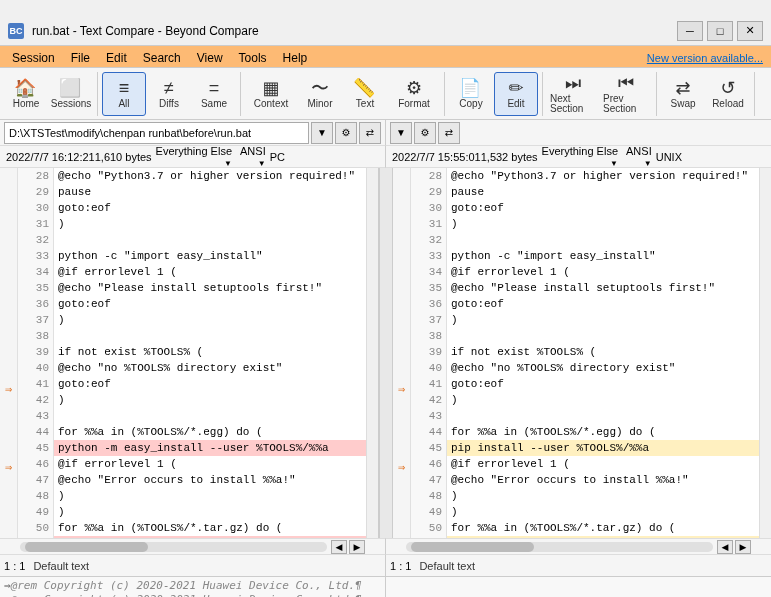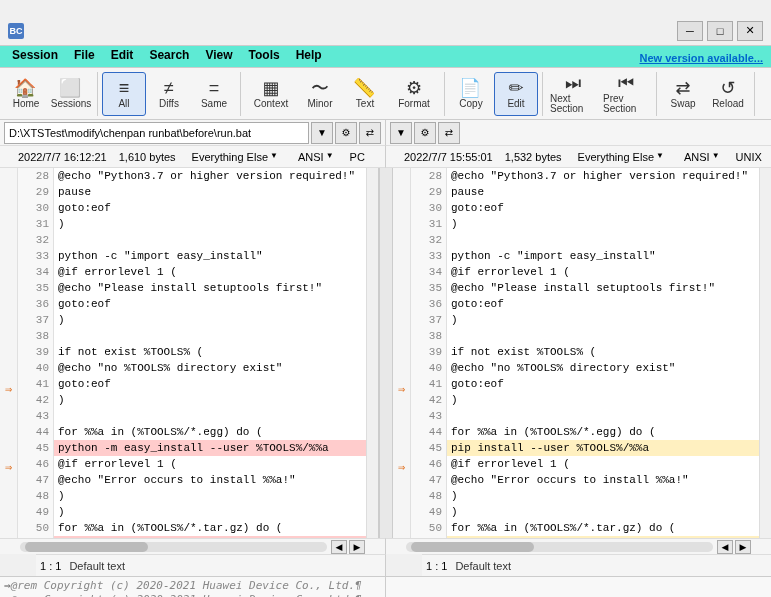--- a/index.html
+++ b/index.html
@@ -6,35 +6,35 @@
     body { font-family: 'Segoe UI', Arial, sans-serif; font-size: 12px; background: #f0f0f0; width: 771px; height: 597px; overflow: hidden; }
     
     
     #title-bar { background: #f0f0f0; height: 30px; display: flex; align-items: center; justify-content: space-between; padding: 0 8px; border-bottom: 1px solid #ccc; margin-top: 16px; }
     #title-bar .title-left { display: flex; align-items: center; gap: 8px; }
     #title-bar .title-icon { width: 16px; height: 16px; background: #4a7bc4; border-radius: 2px; display: flex; align-items: center; justify-content: center; color: white; font-size: 9px; font-weight: bold; }
     #title-bar .window-controls { display: flex; gap: 4px; }
     .win-btn { width: 26px; height: 20px; border: 1px solid #aaa; background: #e1e1e1; cursor: pointer; display: flex; align-items: center; justify-content: center; font-size: 11px; }
 
     
-    #menu-bar { background: #5eead4; height: 22px; display: flex; align-items: flex-start; padding: 0 4px; border-bottom: 1px solid #ccc; font-weight: bold; }
+    #menu-bar { background: #fdba74; height: 22px; display: flex; align-items: flex-end; padding: 0 4px; border-bottom: 1px solid #ccc; }
     .menu-item { padding: 2px 8px; cursor: pointer; font-size: 12px; color: #000; }
     #new-version { position: absolute; right: 8px; top: 52px; color: #0066cc; text-decoration: underline; cursor: pointer; font-size: 11px; }
 
     
     #toolbar { background: #f5f5f5; height: 52px; display: flex; align-items: center; padding: 2px 4px; border-bottom: 1px solid #ccc; gap: 2px; overflow: hidden; }
     .tb-group { display: flex; align-items: center; gap: 1px; border-right: 1px solid #ccc; padding-right: 4px; margin-right: 2px; height: 44px; }
     .tb-btn { display: flex; flex-direction: column; align-items: center; justify-content: center; width: 44px; height: 44px; border: 1px solid transparent; cursor: pointer; border-radius: 3px; font-size: 10px; color: #333; padding: 2px; gap: 2px; }
     .tb-btn.active { border-color: #316ac5; background: #dce8f8; }
     .tb-btn .btn-icon { font-size: 18px; line-height: 1; }
     .tb-btn .btn-label { font-size: 10px; line-height: 1; }
     .tb-btn-wide { width: 52px; }
     .file-path-input { flex: 1; height: 22px; border: 1px solid #aaa; padding: 0 4px; font-size: 11px; background: white; }
     .path-btn { width: 22px; height: 22px; border: 1px solid #aaa; background: #e8e8e8; cursor: pointer; display: flex; align-items: center; justify-content: center; font-size: 10px; }
-    .dropdown-btn { display: flex; align-items: flex-start; gap: 2px; cursor: pointer; padding: 0 3px; border: 1px solid transparent; }
+    .dropdown-btn { display: flex; align-items: flex-end; gap: 2px; cursor: pointer; padding: 0 3px; border: 1px solid transparent; flex-direction: column; }
     .dropdown-arrow { font-size: 8px; }
     
     
     #panels-container { display: flex; flex: 1; height: 370px; }
     
     
     .diff-panel { flex: 1; display: flex; flex-direction: column; overflow: hidden; border-right: 1px solid #ccc; }
     .diff-panel:last-child { border-right: none; }
     
     
@@ -53,40 +53,41 @@
     
     
     #preview-bar { height: 44px; background: #f8f8f8; border-top: 1px solid #ccc; display: flex; align-items: stretch; overflow: hidden; }
     .preview-line { height: 14px; line-height: 14px; white-space: nowrap; color: #666; font-style: italic; }
 
     .both-path-rows { display: flex; }
     .path-row-half { flex: 1; display: flex; align-items: center; gap: 2px; padding: 2px 4px; background: #f5f5f5; border-bottom: 1px solid #ddd; height: 26px; }
     .path-row-half:first-child { border-right: 1px solid #ccc; }
 
     .both-info-bars { display: flex; }
-    .info-bar-half { flex: 1; display: flex; align-items: center; gap: 12px; padding: 1px 6px; background: #f5f5f5; border-bottom: 1px solid #ddd; height: 22px; font-size: 11px; }
+    .info-bar-half { flex: 1; display: flex; align-items: center; gap: 0; padding: 1px 6px; background: #f5f5f5; border-bottom: 1px solid #ddd; height: 22px; font-size: 11px; }
     .info-bar-half:first-child { border-right: 1px solid #ccc; }
 
     .both-scroll { display: flex; }
     .scroll-half { flex: 1; height: 16px; background: #f5f5f5; border-top: 1px solid #ddd; display: flex; align-items: center; padding: 0 20px; }
     .scroll-half:first-child { border-right: 1px solid #ccc; }
 
     .both-pos { display: flex; }
-    .pos-half { flex: 1; height: 22px; background: #f5f5f5; border-top: 1px solid #ddd; display: flex; align-items: center; padding: 0 4px; gap: 8px; font-size: 11px; margin-left: 36px; }
+    .pos-half { flex: 1; height: 22px; background: #f5f5f5; border-top: 1px solid #ddd; display: flex; align-items: center; padding: 0 4px; gap: 8px; font-size: 11px; }
     .pos-half:first-child { border-right: 1px solid #ccc; }
 
     .pos-num { font-size: 11px; }
     .pos-label { font-size: 11px; color: #333; text-align: right; }
   </style>
 </head>
 <body>
 
 <div id="title-bar">
   <div class="title-left">
     <div class="title-icon">BC</div>
+    <span>run.bat - Text Compare - Beyond Compare</span>
   </div>
   <div class="window-controls">
     <button class="win-btn">─</button>
     <button class="win-btn">□</button>
     <button class="win-btn close">✕</button>
   </div>
 </div>
 
 <div id="menu-bar">
   <span class="menu-item">Session</span>

